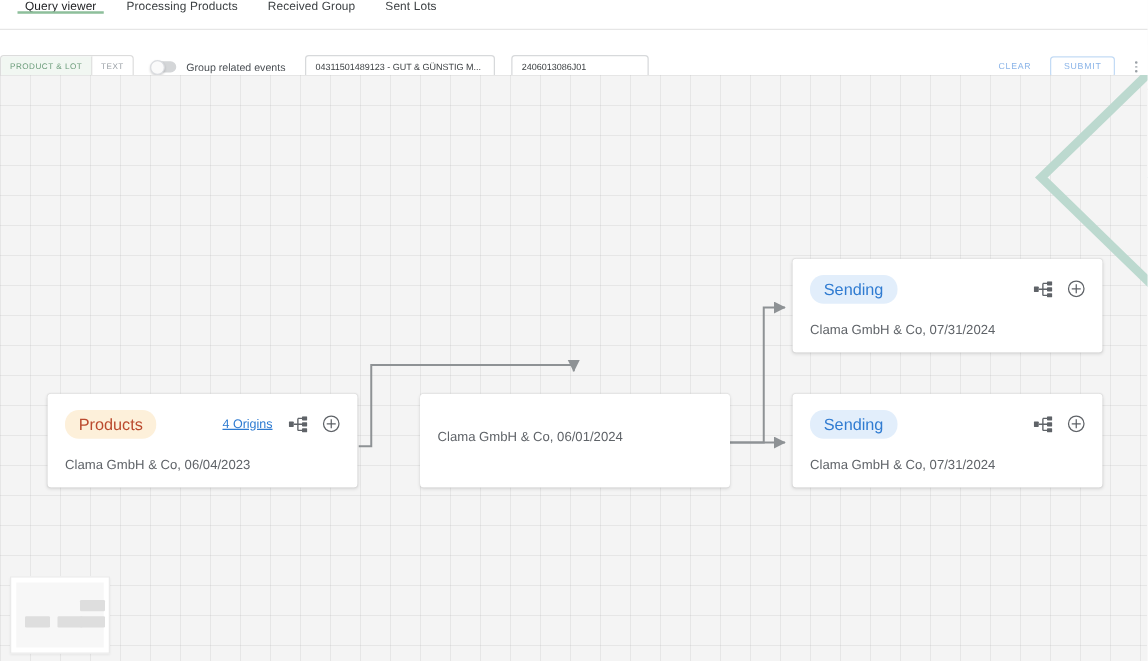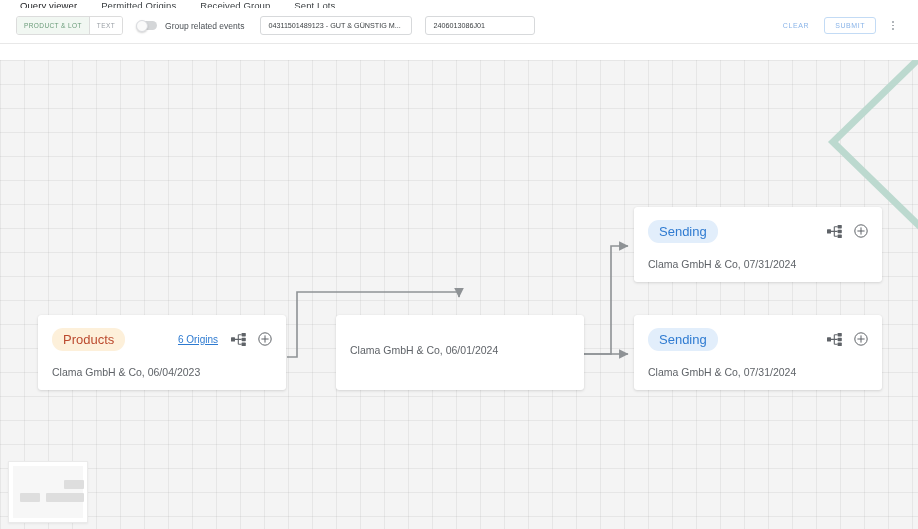--- a/index.html
+++ b/index.html
@@ -33,26 +33,26 @@
   }
   .tab.active { color: #202124; }
   .tab.active::after {
     content: "";
     position: absolute; left: 6px; right: 6px; bottom: 0;
     height: 2px; background: #8dbf9b;
   }
 
   
   .toolbar {
-    position: absolute; top: 8px; left: 0;
+    position: absolute; top: 36px; left: 0;
     width: 918px; height: 36px;
     background: #ffffff;
     border-bottom: 1px solid #e8e8e8;
     display: flex; align-items: center;
-    padding: 0 16px;
+    padding: 0 0;
   }
   .segmented {
     display: flex;
     border: 1px solid #dcdcdc;
     border-radius: 3px;
     overflow: hidden;
     height: 19px;
     background: #fff;
   }
   .seg {
@@ -221,21 +221,21 @@
   .mm-node { position: absolute; background: #dedede; border-radius: 1px; }
 </style>
 </head>
 <body>
 
 <div class="tabbar">
   <div class="tab active">
       <span>Query viewer</span>
     </div>
   <div class="tab">
-      <span>Permitted Origins</span>
+      <span>Processing Products</span>
     </div>
   <div class="tab">
       <span>Received Group</span>
     </div>
   <div class="tab">
       <span>Sent Lots</span>
     </div>
 </div>
 
 <div class="toolbar">
@@ -290,21 +290,21 @@
     <path d="M287,297 L297,297 L297,232 L459,232 L459,237" fill="none" stroke="#8e9295" stroke-width="1.6" marker-end="url(#arrow)"></path>
 
     <path d="M584,294 L628,294" fill="none" stroke="#8e9295" stroke-width="1.6" marker-end="url(#arrow)"></path>
 
     <path d="M584,294 L611,294 L611,186 L628,186" fill="none" stroke="#8e9295" stroke-width="1.6" marker-end="url(#arrow)"></path>
   </svg>
 
   <div class="node" style="left:38px; top:255px; width:248px; height:75px;">
     <div class="node-top">
       <span class="chip fishing">Products</span>
-      <span class="origins-link">6 Origins</span>
+      <span class="origins-link">4 Origins</span>
       <span class="node-icons after-link">
         <span class="icon-btn">
           <svg width="15" height="13" viewBox="0 0 15 13">
             <rect x="0" y="4.2" width="4" height="4.4" rx="0.6" fill="#5f6368"></rect>
             <rect x="10.6" y="0" width="4.2" height="3.4" rx="0.6" fill="#5f6368"></rect>
             <rect x="10.6" y="4.8" width="4.2" height="3.4" rx="0.6" fill="#5f6368"></rect>
             <rect x="10.6" y="9.6" width="4.2" height="3.4" rx="0.6" fill="#5f6368"></rect>
             <path d="M4,6.4 H7.3 M7.3,1.7 V11.3 M7.3,1.7 H10.6 M7.3,6.4 H10.6 M7.3,11.3 H10.6" stroke="#5f6368" stroke-width="1.1" fill="none"></path>
           </svg>
         </span>

